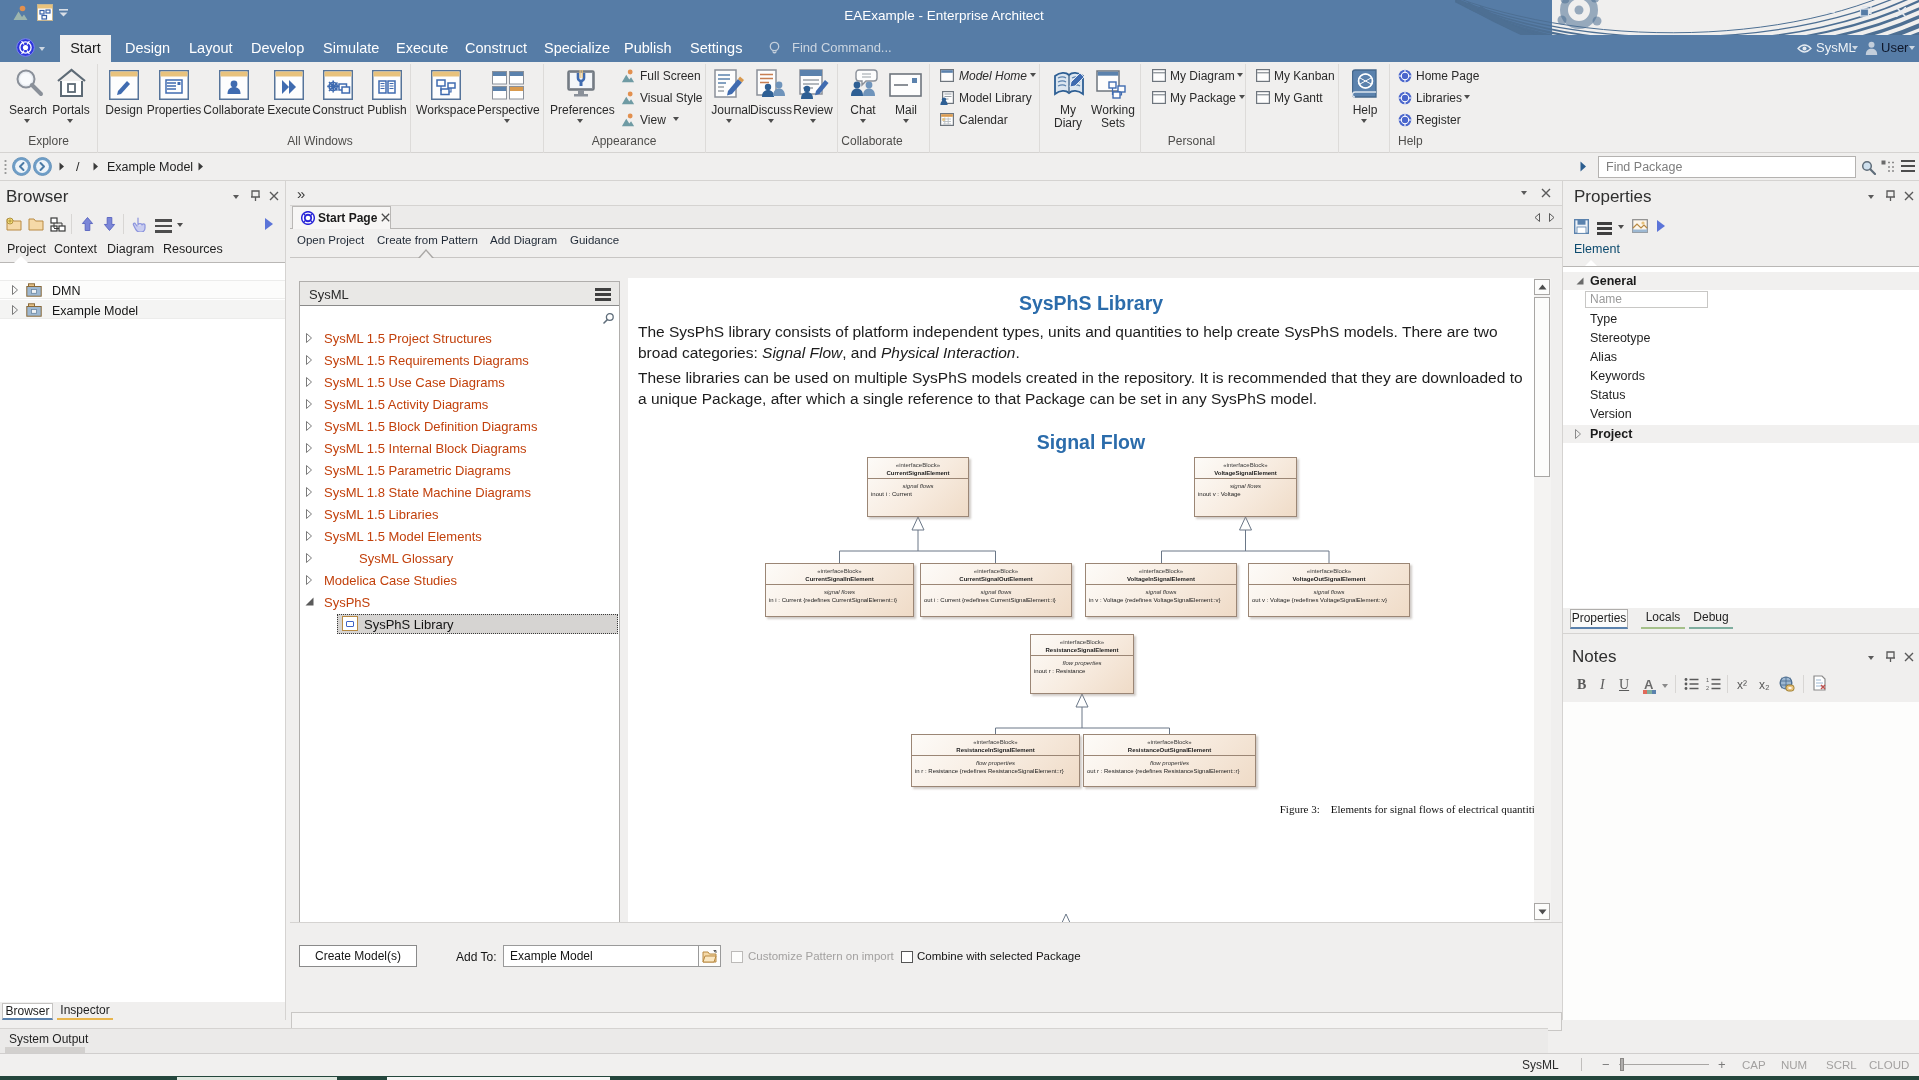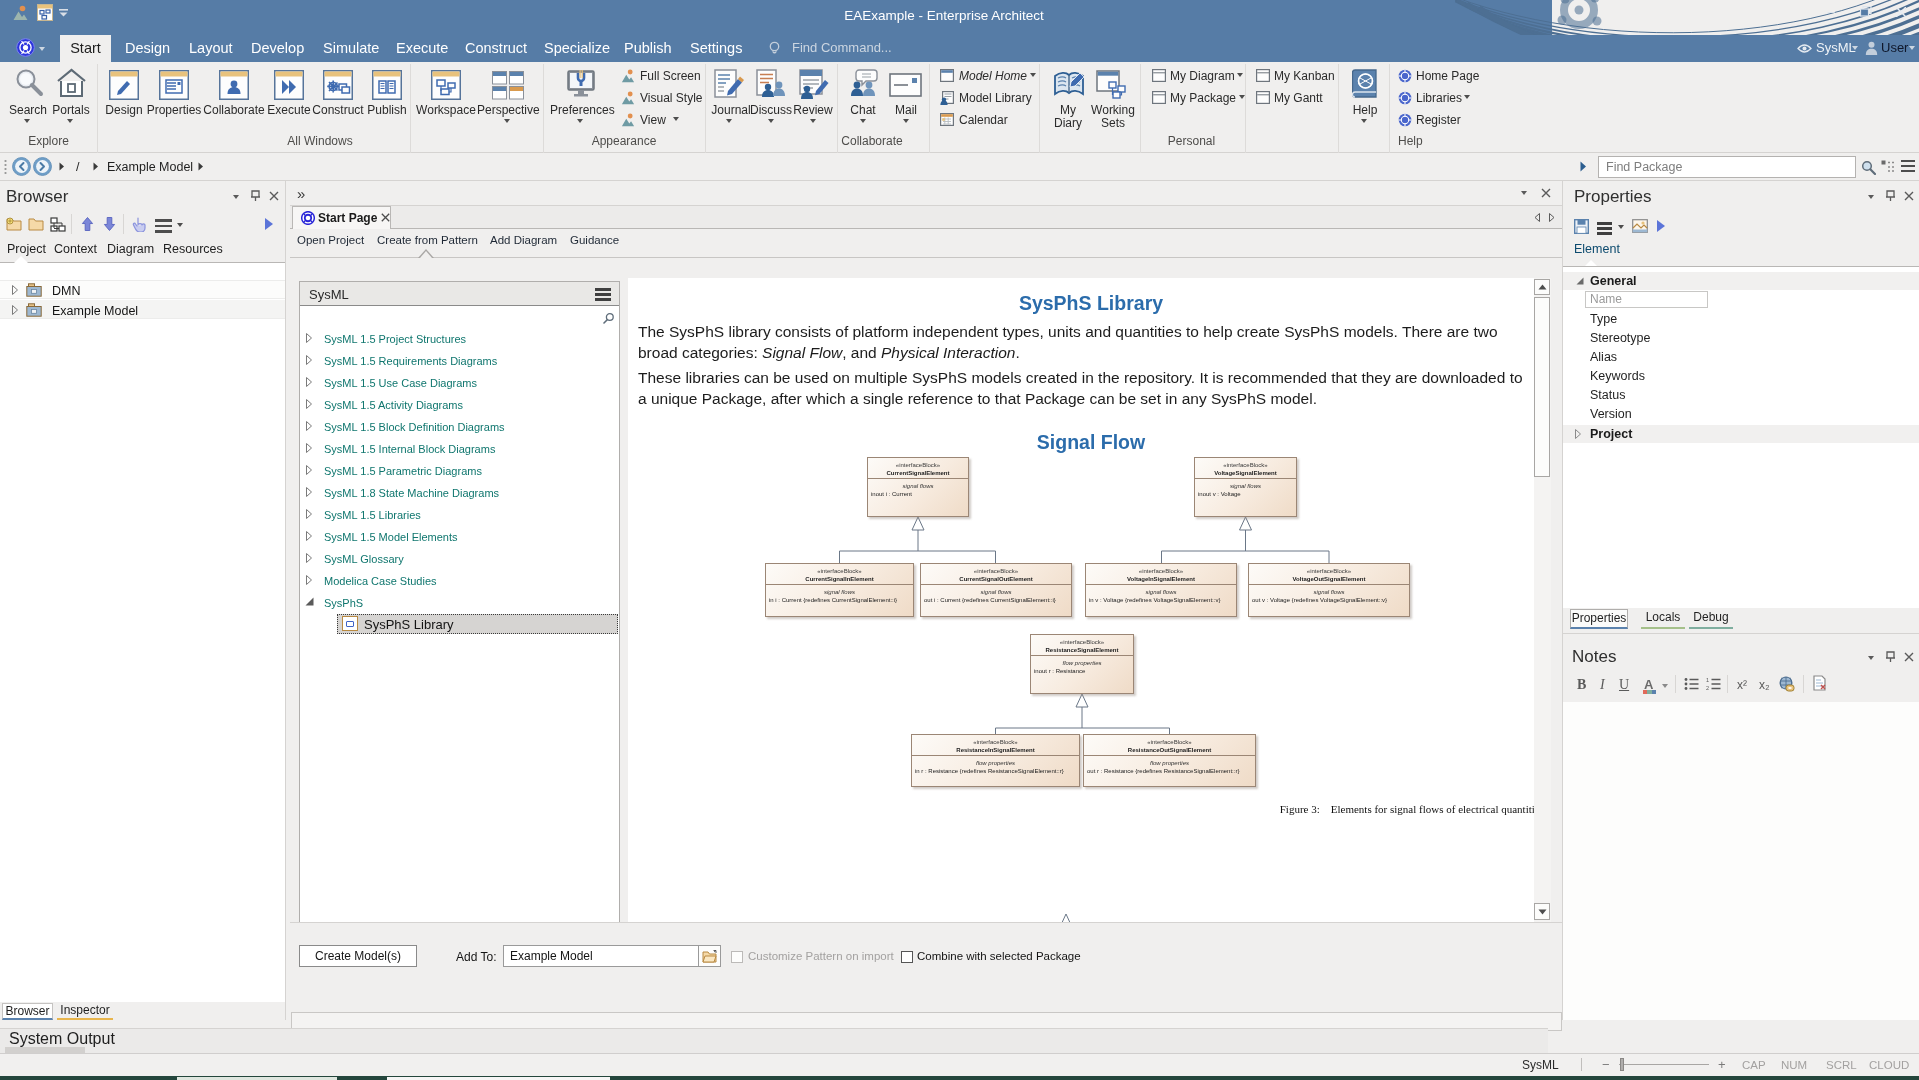--- a/index.html
+++ b/index.html
@@ -10,21 +10,21 @@
 #tabrow { left:0; top:35px; width:1919px; height:27px; background:#567ca6; }
 #ribbon { left:0; top:62px; width:1919px; height:91px; background:#f0efee; border-bottom:1px solid #d5d3d1; }
 #crumb { left:0; top:153px; width:1919px; height:28px; background:#f0efee; border-bottom:1px solid #d5d3d1; }
 #main { left:0; top:181px; width:1919px; height:839px; background:#f0efee; }
 .rtab { color:#ffffff; font-size:14.5px; position:absolute; top:0; height:27px; line-height:26px; text-align:center; }
 .sep { position:absolute; top:2px; width:1px; height:144px; background:#dddbd9; }
 .glabel { position:absolute; top:72px; font-size:12px; color:#4e4d4b; text-align:center; }
 .blabel { position:absolute; top:41px; font-size:12px; color:#2b2b2b; text-align:center; }
 .caret { position:absolute; width:0; height:0; border-left:3.5px solid transparent; border-right:3.5px solid transparent; border-top:4px solid #4d4d4d; }
 .smlabel { position:absolute; font-size:12px; color:#2b2b2b; height:16px; line-height:16px; }
-.lst { position:absolute; left:24px; font-size:11px; color:#0f766e; height:22px; line-height:22px; }
+.lst { position:absolute; left:24px; font-size:13px; color:#c2410c; height:22px; line-height:22px; }
 .ubox { position:absolute; background:linear-gradient(135deg,#fdfbf8 0%,#f7ebdf 55%,#efdbc7 100%); border:1px solid #9b8675; box-shadow:2px 2px 2px rgba(150,140,130,0.45); }
 .uhead { border-bottom:1px solid #9b8675; text-align:center; padding-top:4px; height:21px; }
 .ust { font-size:6px; color:#3a3a3a; line-height:7px; }
 .unm { font-size:6px; font-weight:bold; color:#222222; line-height:9px; }
 .uit { font-size:6px; font-style:italic; text-align:center; margin-top:4px; color:#333333; }
 .upr { font-size:6px; text-align:left; padding-left:3px; margin-top:2px; color:#222222; white-space:nowrap; }
 .uhead2 { border-bottom:1px solid #9b8675; text-align:center; padding-top:4px; height:22px; }
 .ust2 { font-size:7px; color:#3a3a3a; line-height:8px; }
 .unm2 { font-size:7.5px; font-weight:bold; color:#222222; line-height:10px; }
 .uit2 { font-size:7px; font-style:italic; text-align:center; margin-top:4px; color:#333333; }
@@ -559,21 +559,21 @@
     <div class="lst" style="top:46px;">SysML 1.5 Project Structures</div>
     <div class="lst" style="top:68px;">SysML 1.5 Requirements Diagrams</div>
     <div class="lst" style="top:90px;">SysML 1.5 Use Case Diagrams</div>
     <div class="lst" style="top:112px;">SysML 1.5 Activity Diagrams</div>
     <div class="lst" style="top:134px;">SysML 1.5 Block Definition Diagrams</div>
     <div class="lst" style="top:156px;">SysML 1.5 Internal Block Diagrams</div>
     <div class="lst" style="top:178px;">SysML 1.5 Parametric Diagrams</div>
     <div class="lst" style="top:200px;">SysML 1.8 State Machine Diagrams</div>
     <div class="lst" style="top:222px;">SysML 1.5 Libraries</div>
     <div class="lst" style="top:244px;">SysML 1.5 Model Elements</div>
-    <div class="lst" style="top:266px;">SysML Glossary</div>
+    <div class="lst" style="top:266px;margin-left:35px;">SysML Glossary</div>
     <div class="lst" style="top:288px;">Modelica Case Studies</div>
     <div class="lst" style="top:310px;">SysPhS</div>
     <svg class="abs" style="left:6px;top:51px;" width="6" height="10" viewBox="0 0 6 10">
         <path d="M0.5,0.5 L5.5,5 L0.5,9.5 z" fill="none" stroke="#7a7a7a" stroke-width="1"></path>
       </svg>
     <svg class="abs" style="left:6px;top:73px;" width="6" height="10" viewBox="0 0 6 10">
         <path d="M0.5,0.5 L5.5,5 L0.5,9.5 z" fill="none" stroke="#7a7a7a" stroke-width="1"></path>
       </svg>
     <svg class="abs" style="left:6px;top:95px;" width="6" height="10" viewBox="0 0 6 10">
         <path d="M0.5,0.5 L5.5,5 L0.5,9.5 z" fill="none" stroke="#7a7a7a" stroke-width="1"></path>
@@ -836,21 +836,21 @@
     </svg>
     <div class="abs" style="left:240px;top:494px;width:1px;height:18px;background:#d8d6d4;"></div>
     <svg class="abs" style="left:250px;top:494px;" width="13" height="16" viewBox="0 0 13 16">
       <path d="M1,1 h8 l3,3 v11 h-11 z" fill="#ffffff" stroke="#8a8a8a" stroke-width="1.2"></path>
       <path d="M3,5 h5 M3,8 h7 M3,11 h7" stroke="#9db8d2" stroke-width="1"></path>
       <path d="M8,10 l4,4 m0,-4 l-4,4" stroke="#c0504d" stroke-width="1.4"></path>
     </svg>
     <div class="abs" style="left:0;top:521px;width:356px;height:318px;background:#fdfdfc;"></div>
   </div>
 </div>
-<div id="sysout" class="abs" style="left:0;top:1028px;width:1548px;height:25px;background:#ebeae9;border-top:1px solid #d5d3d1;font-size:16px;color:#1f1f1f;line-height:20px;"><span style="margin-left:9px;">System Output</span>
+<div id="sysout" class="abs" style="left:0;top:1028px;width:1548px;height:25px;background:#ebeae9;border-top:1px solid #d5d3d1;font-size:12px;color:#1f1f1f;line-height:20px;"><span style="margin-left:9px;">System Output</span>
 <div class="abs" style="left:5px;top:18px;width:80px;height:7px;background:#d2d0ce;"></div></div>
 <div id="statusbar" class="abs" style="left:0;top:1053px;width:1919px;height:23px;background:#f1f0ef;border-top:1px solid #d0cecd;">
   <div class="abs" style="left:1522px;top:4px;font-size:12px;color:#2a2a2a;">SysML</div>
   <div class="abs" style="left:1581px;top:4px;width:1px;height:13px;background:#c0bebc;"></div>
   <div class="abs" style="left:1602px;top:3px;font-size:13px;color:#7a7a7a;">−</div>
   <div class="abs" style="left:1619px;top:10px;width:90px;height:1px;background:#a8a6a4;"></div>
   <div class="abs" style="left:1620px;top:4px;width:4px;height:13px;background:#b0aeac;border:1px solid #8a8886;"></div>
   <div class="abs" style="left:1718px;top:3px;font-size:13px;color:#7a7a7a;">+</div>
   <div class="abs" style="left:1742px;top:5px;font-size:11.5px;color:#a3a1a0;">CAP</div>
   <div class="abs" style="left:1781px;top:5px;font-size:11.5px;color:#a3a1a0;">NUM</div>

